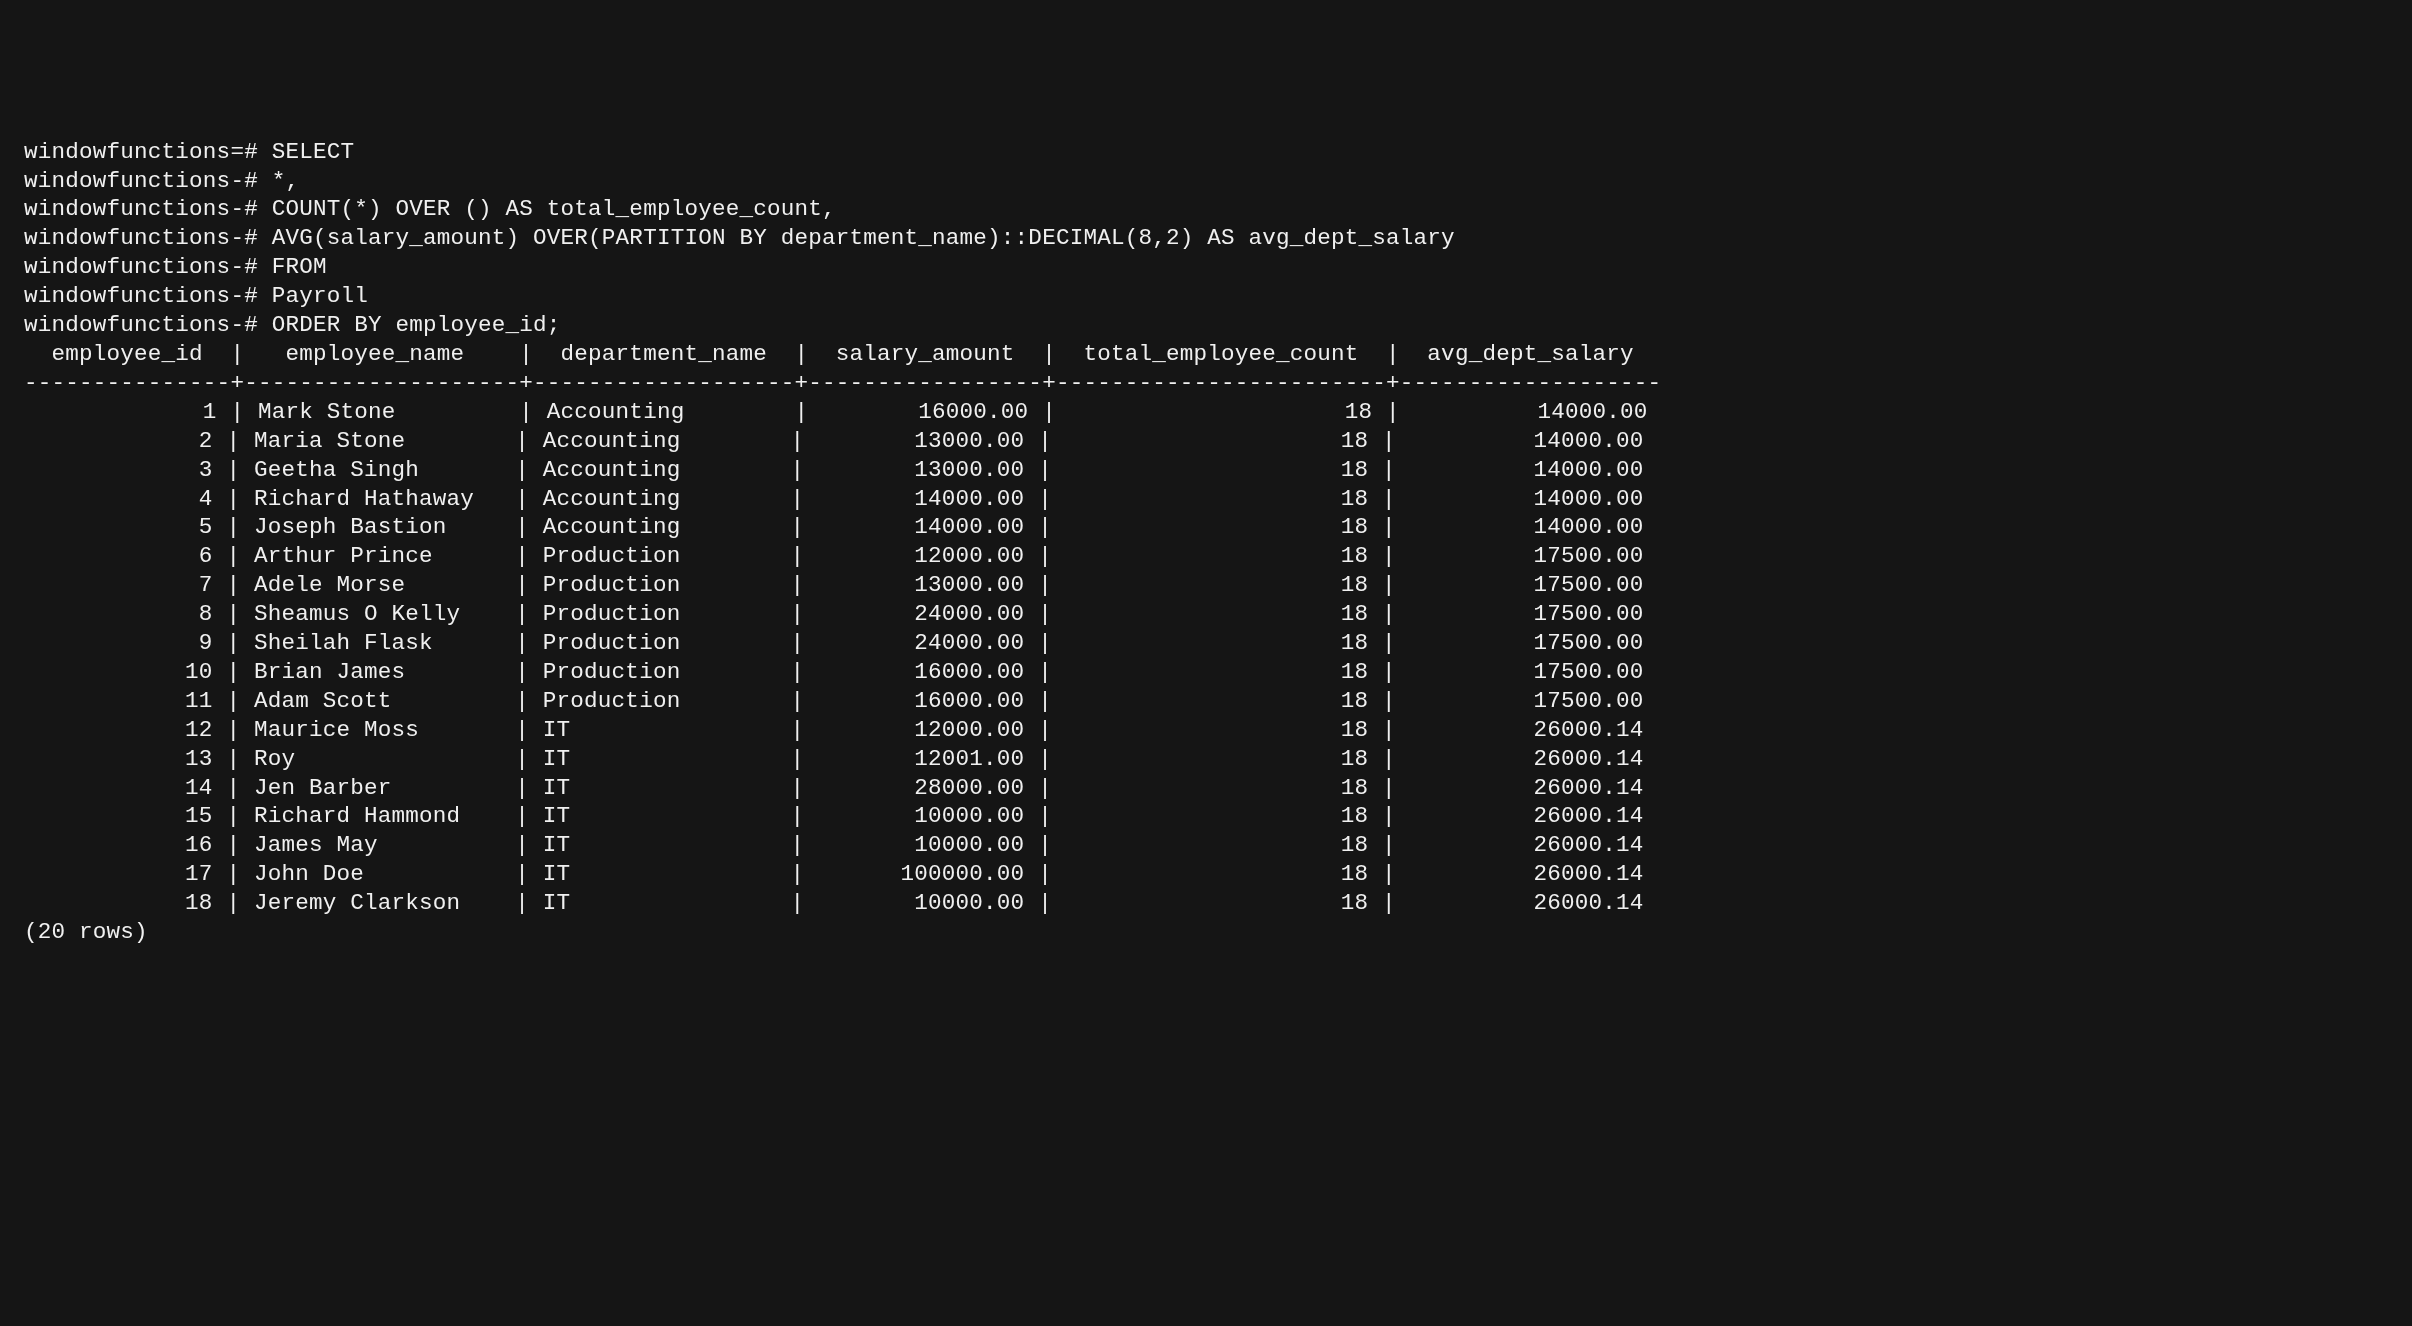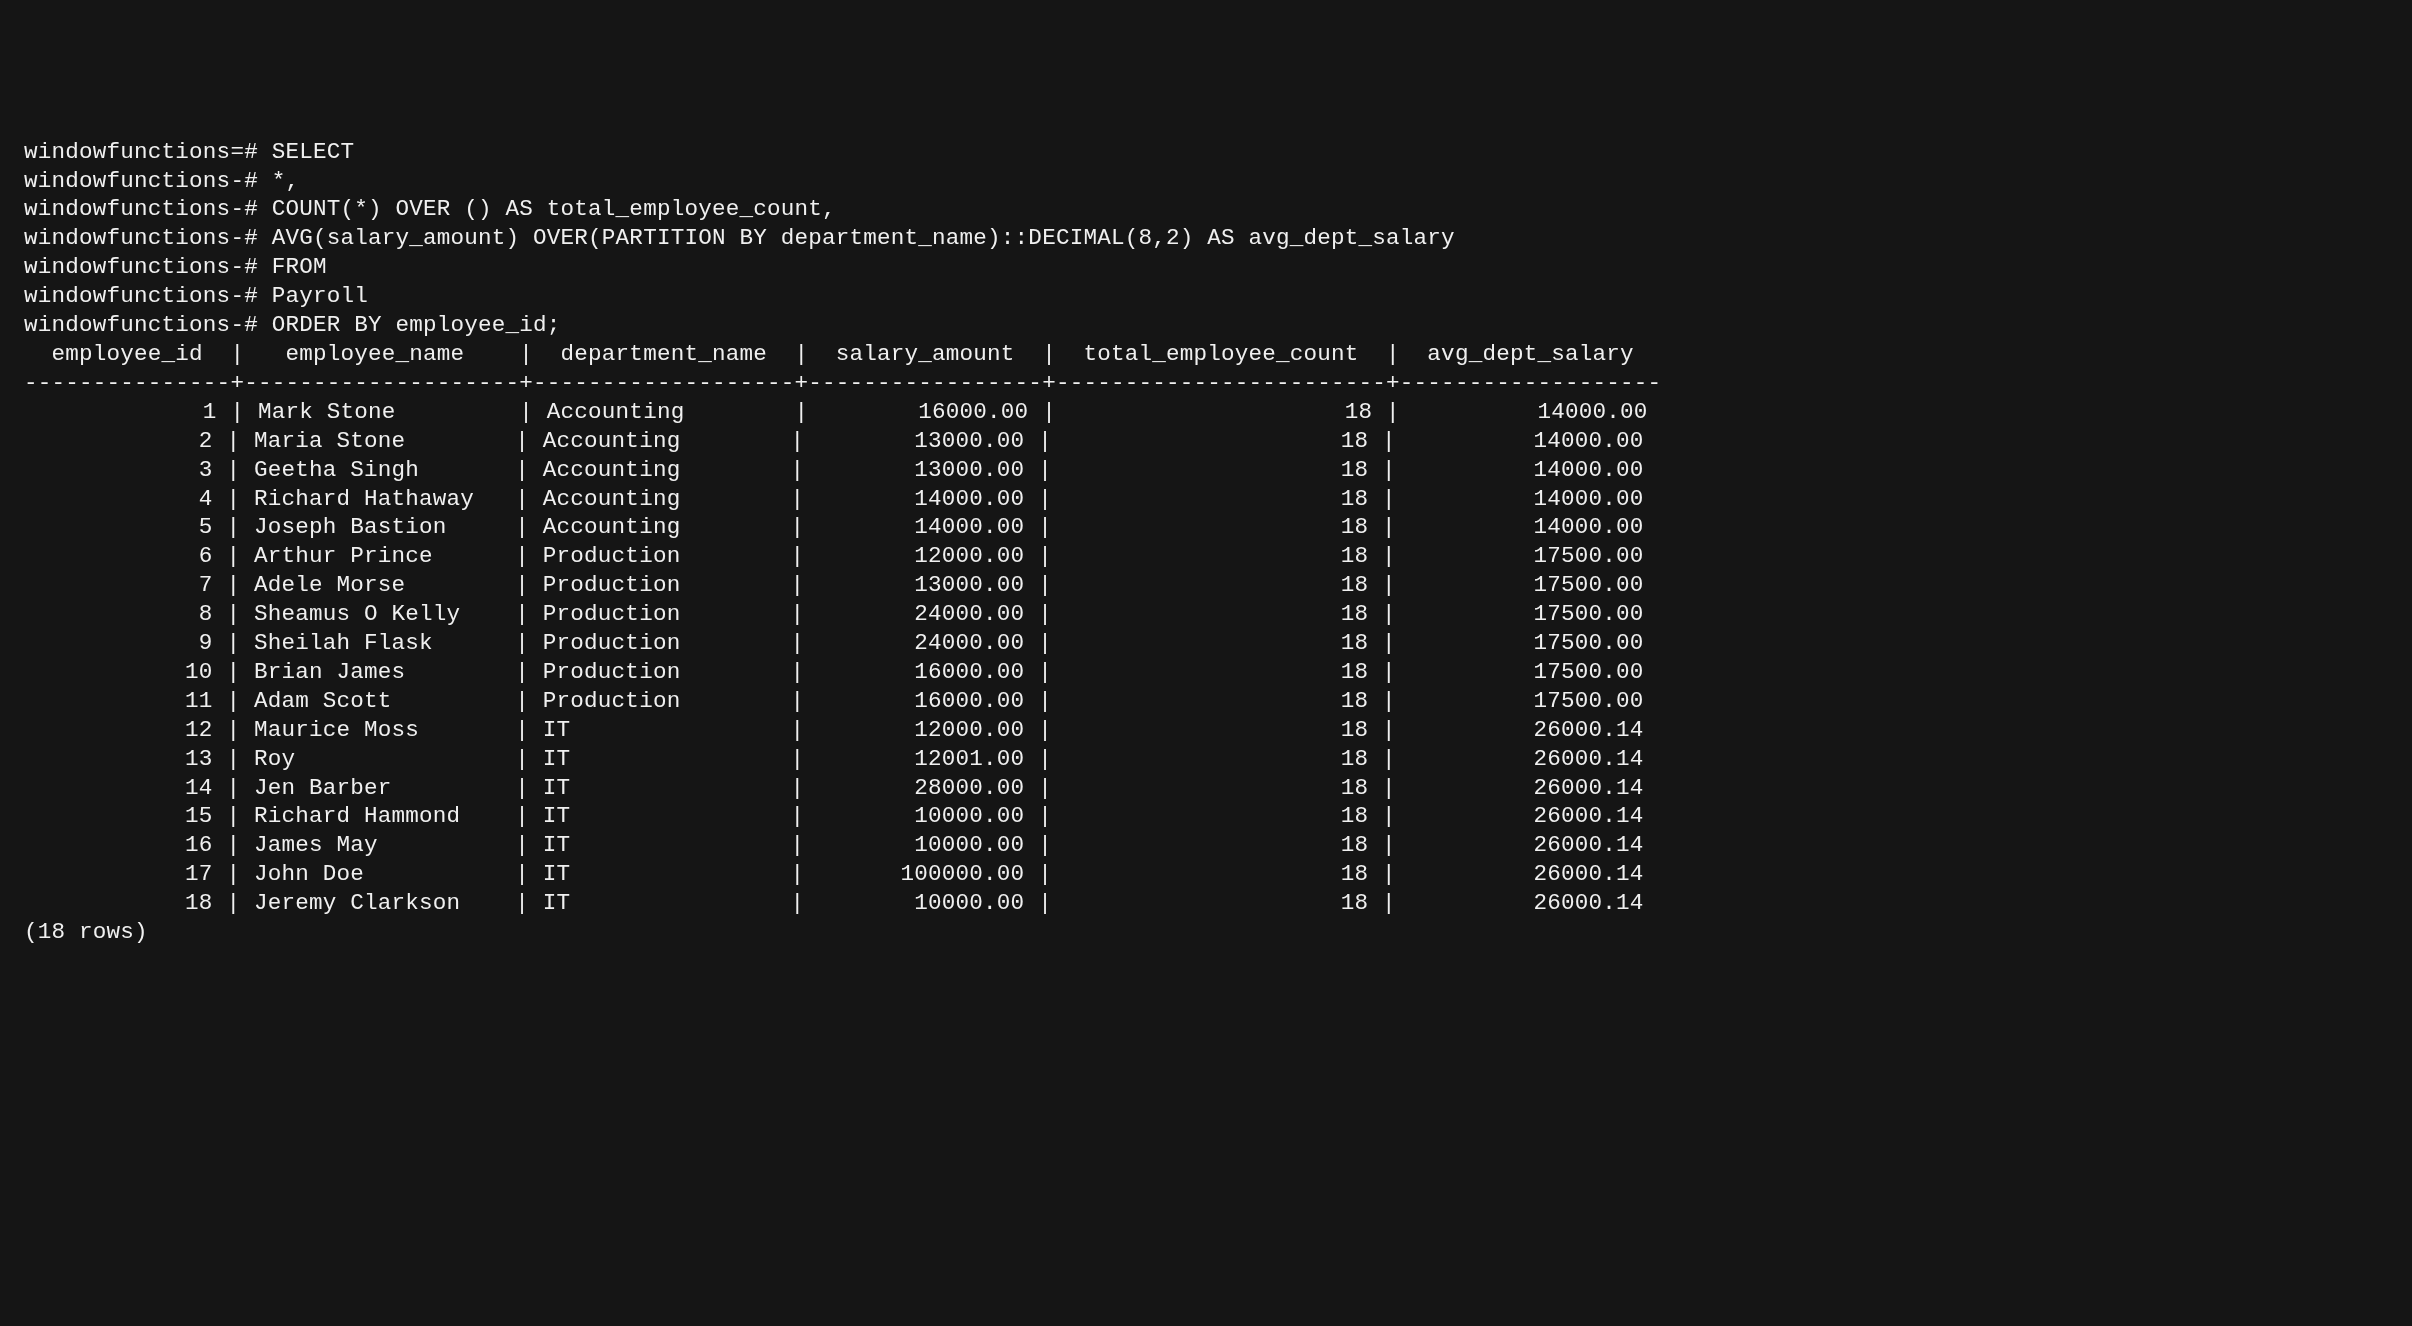--- a/index.html
+++ b/index.html
@@ -48,17 +48,17 @@
              9 | Sheilah Flask      | Production        |        24000.00 |                     18 |          17500.00
             10 | Brian James        | Production        |        16000.00 |                     18 |          17500.00
             11 | Adam Scott         | Production        |        16000.00 |                     18 |          17500.00
             12 | Maurice Moss       | IT                |        12000.00 |                     18 |          26000.14
             13 | Roy                | IT                |        12001.00 |                     18 |          26000.14
             14 | Jen Barber         | IT                |        28000.00 |                     18 |          26000.14
             15 | Richard Hammond    | IT                |        10000.00 |                     18 |          26000.14
             16 | James May          | IT                |        10000.00 |                     18 |          26000.14
             17 | John Doe           | IT                |       100000.00 |                     18 |          26000.14
             18 | Jeremy Clarkson    | IT                |        10000.00 |                     18 |          26000.14</span>
-<span>(18 rows)</span>
+<span>(20 rows)</span>
 </div>
 
 
 
 
 </body></html>

